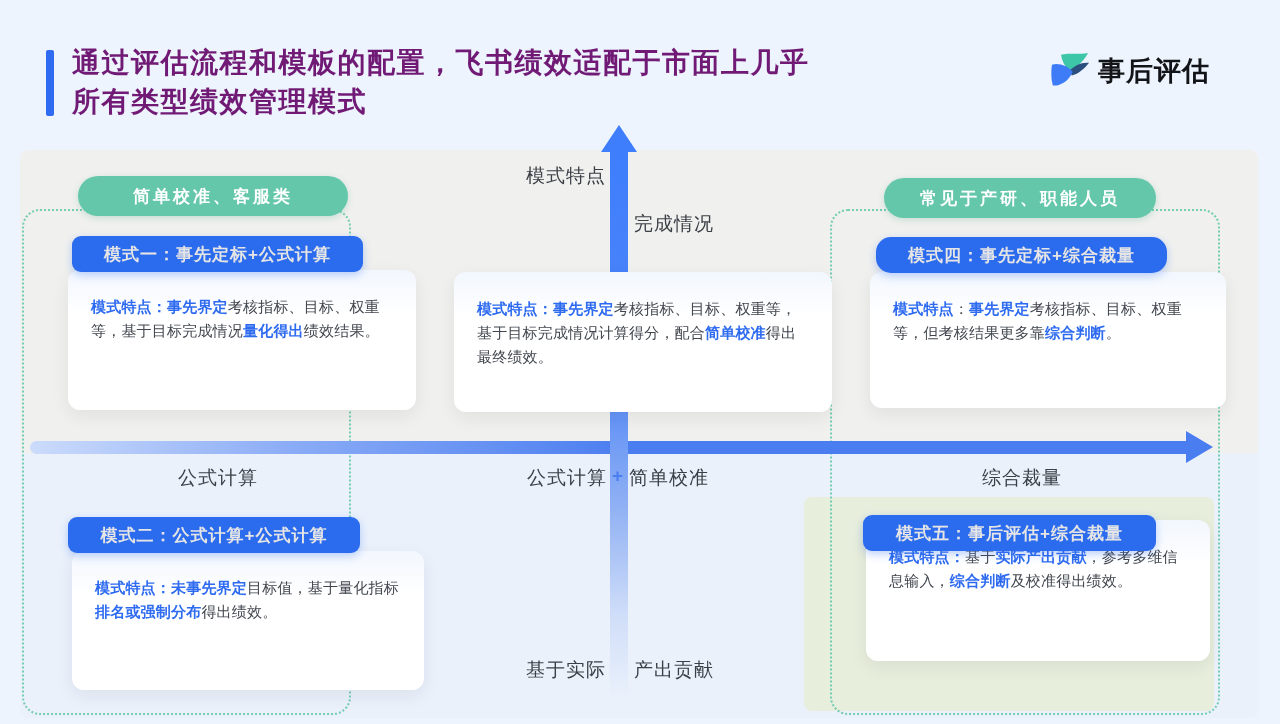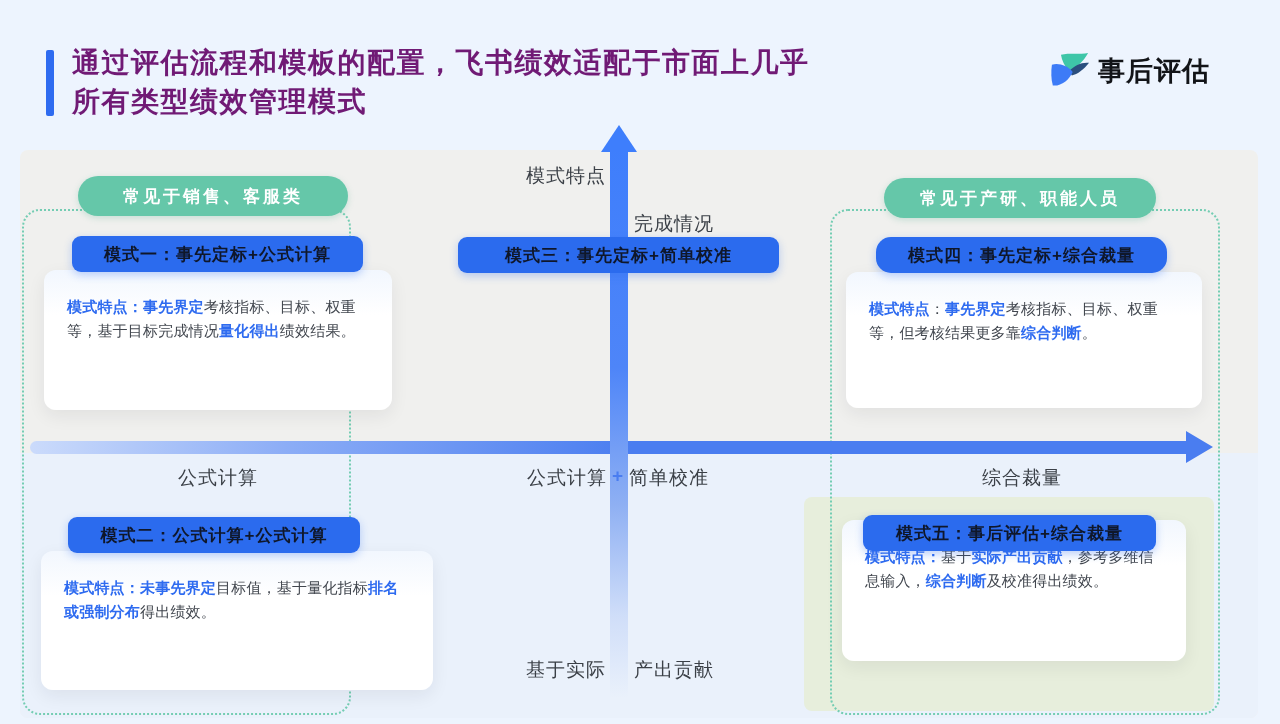--- a/index.html
+++ b/index.html
@@ -50,33 +50,33 @@
   .ax-x-right{left:922px;top:465px;width:200px;text-align:center;}
   .plus{color:#4A7DF0;font-weight:700;}
 
   
   .pill{position:absolute;height:40px;border-radius:21px;background:#65C7A9;color:#fff;
         font-size:17px;font-weight:700;letter-spacing:3px;display:flex;align-items:center;justify-content:center;
         box-shadow:0 2px 6px rgba(70,170,140,.25);}
   .pill-left{left:78px;top:176px;width:270px;}
   .pill-right{left:884px;top:178px;width:272px;}
 
-  .mode-header{position:absolute;height:36px;border-radius:9px;background:#2B6BEE;color:#0f172a;
+  .mode-header{position:absolute;height:36px;border-radius:9px;background:#2B6BEE;color:#e5e5e5;
         font-size:17px;font-weight:700;letter-spacing:1px;display:flex;align-items:center;justify-content:center;
         z-index:6;box-shadow:0 3px 8px rgba(43,107,238,.3);}
   .mh1{left:72px;top:236px;width:291px;}
   .mh2{left:68px;top:517px;width:292px;}
   .mh3{left:458px;top:237px;width:321px;}
   .mh4{left:876px;top:237px;width:291px;border-radius:15px;}
   .mh5{left:863px;top:515px;width:293px;}
 
   .card{position:absolute;background:linear-gradient(180deg,#F2F7FE 0%,#FFFFFF 32%);border-radius:12px;
-        box-shadow:0 6px 18px rgba(31,35,41,.07);z-index:5;}
+        box-shadow:0 6px 18px rgba(31,35,41,.07);z-index:5;margin-left:24px;}
   .c1{left:44px;top:270px;width:348px;height:140px;}
-  .c2{left:41px;top:551px;width:392px;height:139px;}
+  .c2{left:48px;top:551px;width:352px;height:139px;}
   .c3{left:430px;top:272px;width:378px;height:140px;}
   .c4{left:846px;top:272px;width:356px;height:136px;}
   .c5{left:842px;top:520px;width:344px;height:141px;}
   .card-body{margin:0;padding:25px 23px 0;font-size:15px;line-height:24px;letter-spacing:.2px;}
   .seg-b{color:#2E6BF0;font-weight:700;}
   .seg-d{color:#41464E;font-weight:400;}
 </style>
 </head>
 <body>
 
@@ -111,34 +111,36 @@
   <span class="axis-label ax-bottom-right">产出贡献</span>
 
   <span class="axis-label ax-x-left">公式计算</span>
   <span class="axis-label ax-x-mid">
       <span>公式计算</span>
       <span class="plus">+</span>
       <span>简单校准</span>
     </span>
   <span class="axis-label ax-x-right">综合裁量</span>
 
-  <div class="pill pill-left">常见于销售、客服类</div>
+  <div class="pill pill-left">简单校准、客服类</div>
   <div class="pill pill-right">常见于产研、职能人员</div>
 
   <div class="mode-header mh1">模式一：事先定标+公式计算</div>
   <div class="card c1">
     <p class="card-body"><span class="seg-b">模式特点：</span><span class="seg-b">事先界定</span><span class="seg-d">考核指标、目标、权重等，基于目标完成情况</span><span class="seg-b">量化得出</span><span class="seg-d">绩效结果。</span></p>
   </div>
 
   <div class="mode-header mh2">模式二：公式计算+公式计算</div>
   <div class="card c2">
     <p class="card-body"><span class="seg-b">模式特点：</span><span class="seg-b">未事先界定</span><span class="seg-d">目标值，基于量化指标</span><span class="seg-b">排名或强制分布</span><span class="seg-d">得出绩效。</span></p>
   </div>
 
-  <div class="mode-header mh3">模式三：事先定标+简单校准</div>
+  <div class="card c3">
+    <p class="card-body"><span class="seg-b">模式特点：</span><span class="seg-b">事先界定</span><span class="seg-d">考核指标、目标、权重等，基于目标完成情况计算得分，配合</span><span class="seg-b">简单校准</span><span class="seg-d">得出最终绩效。</span></p>
+  </div>
 
   <div class="mode-header mh4">模式四：事先定标+综合裁量</div>
   <div class="card c4">
     <p class="card-body"><span class="seg-b">模式特点</span><span class="seg-d">：</span><span class="seg-b">事先界定</span><span class="seg-d">考核指标、目标、权重等，但考核结果更多靠</span><span class="seg-b">综合判断</span><span class="seg-d">。</span></p>
   </div>
 
   <div class="mode-header mh5">模式五：事后评估+综合裁量</div>
   <div class="card c5">
     <p class="card-body"><span class="seg-b">模式特点：</span><span class="seg-d">基于</span><span class="seg-b">实际产出贡献</span><span class="seg-d">，参考多维信息输入，</span><span class="seg-b">综合判断</span><span class="seg-d">及校准得出绩效。</span></p>
   </div>

